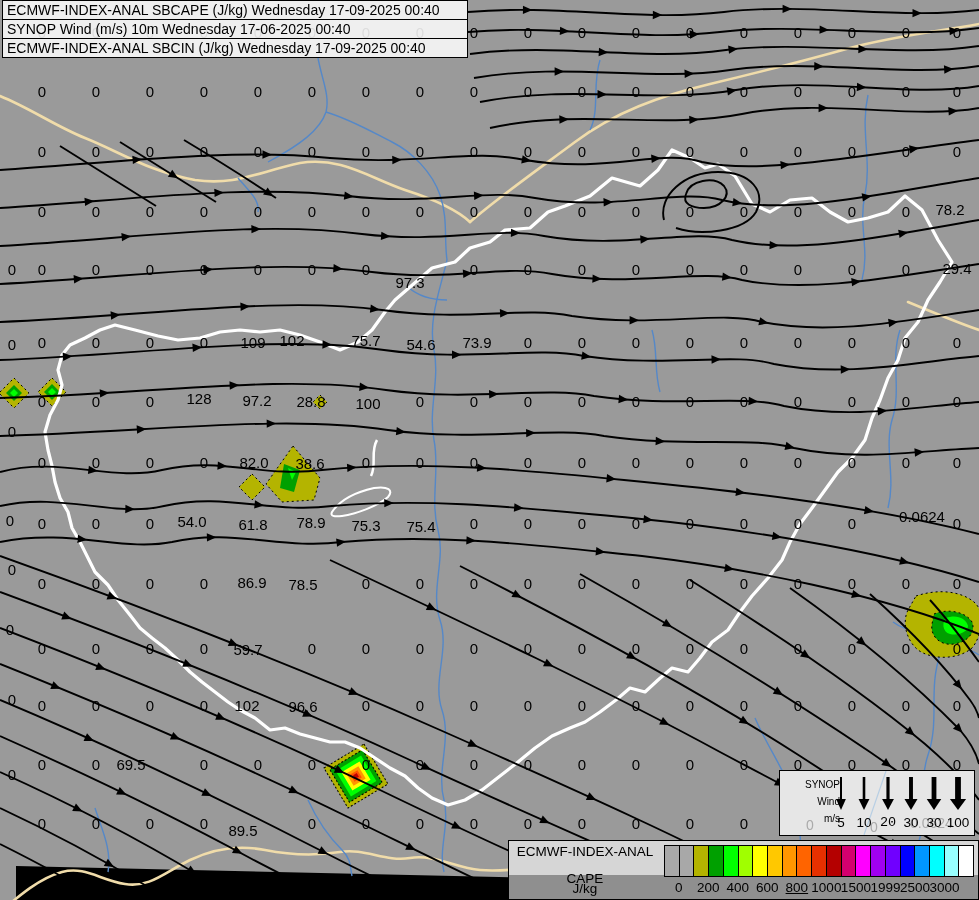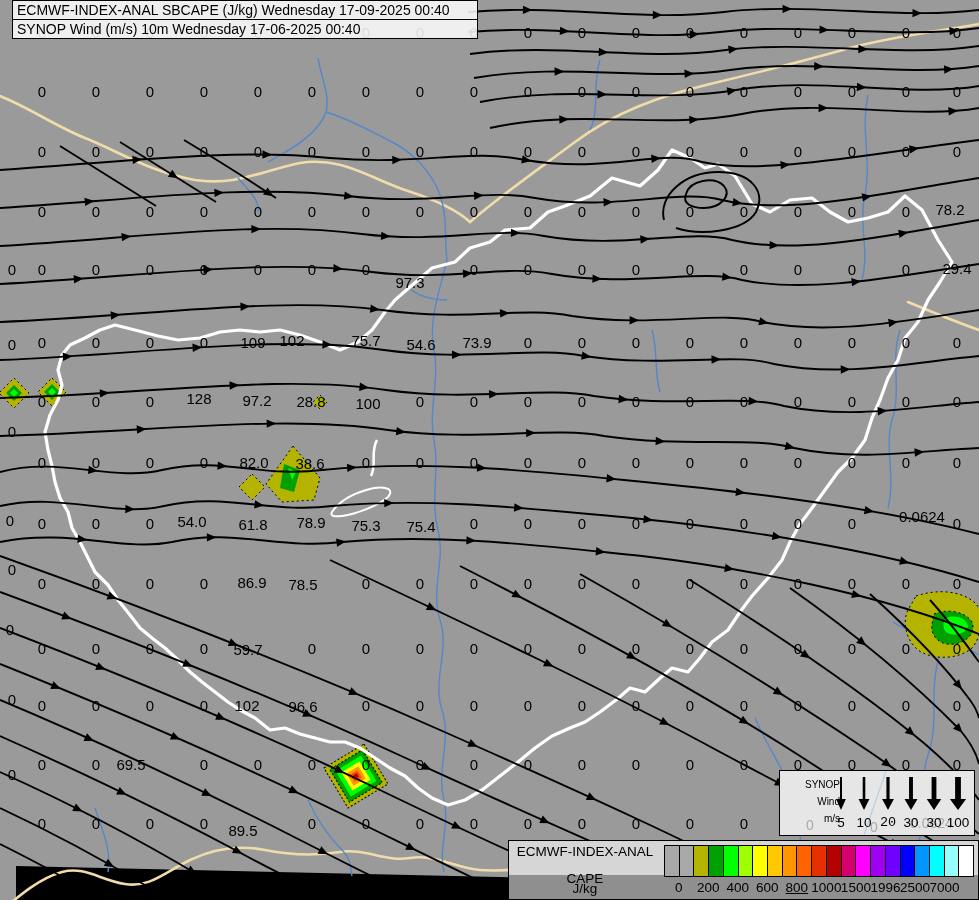--- a/index.html
+++ b/index.html
@@ -1,20 +1,20 @@
 <!DOCTYPE html>
 <html><head>
 <meta charset="utf-8">
 <style>
   html,body{margin:0;padding:0;background:#777;}
   #stage{position:relative;width:979px;height:900px;overflow:hidden;
          font-family:"Liberation Sans",sans-serif;background:#9a9a9a;}
   #mapsvg{position:absolute;left:0;top:0;}
   
-  #hdr{position:absolute;left:12px;top:0;width:493px;z-index:6;}
+  #hdr{position:absolute;left:2px;top:0;width:493px;z-index:6;}
   .hdr-row{box-sizing:border-box;width:466px;height:20px;line-height:18px;
            background:rgba(250,250,250,0.88);border:1px solid #000;margin-top:-1px;
            padding-left:4px;font-size:14px;color:#000;white-space:nowrap;overflow:hidden;}
   .hdr-row:first-child{margin-top:0;}
   
   #wleg{position:absolute;left:779px;top:770px;width:196px;height:66px;z-index:5;
         background:#e6e6e6;border:1px solid #000;box-sizing:border-box;}
   #wleg .ttl{position:absolute;left:4px;top:5px;width:56px;text-align:right;
              font-size:10px;line-height:17px;color:#000;}
   #wleg svg{position:absolute;left:0;top:0;}
@@ -532,20 +532,21 @@
         <text x="12" y="575">0</text>
         <text x="10" y="635">0</text>
         <text x="12" y="705">0</text>
         <text x="12" y="780">0</text>
       </g>
     </svg>
 
   <div id="hdr">
     <div class="hdr-row">ECMWF-INDEX-ANAL SBCAPE (J/kg) Wednesday 17-09-2025 00:40</div>
     <div class="hdr-row">SYNOP Wind (m/s) 10m Wednesday 17-06-2025 00:40</div>
+    <div class="hdr-row">ECMWF-INDEX-ANAL SBCIN (J/kg) Wednesday 17-09-2025 00:40</div>
   </div>
 
   <div id="wleg">
     <div class="ttl">
       <div>SYNOP</div>
       <div>Wind</div>
       <div>m/s</div>
     </div>
     <svg id="wlegsvg" width="194" height="64">
         <line x1="106" y1="0" x2="84" y2="64" stroke="#b8cfe4" stroke-width="1.2"></line>
@@ -600,18 +601,18 @@
         <div class="ccell" style="background: rgb(152, 255, 255);"></div>
         <div class="ccell" style="background: rgb(255, 255, 255);"></div>
       </div>
   <span class="ctick" style="left: 169.762px;">0</span>
       <span class="ctick" style="left: 199.286px;">200</span>
       <span class="ctick" style="left: 228.81px;">400</span>
       <span class="ctick" style="left: 258.333px;">600</span>
       <span class="ctick" style="left: 287.857px; text-decoration: underline;">800</span>
       <span class="ctick" style="left: 317.381px;">1000</span>
       <span class="ctick" style="left: 346.905px;">1500</span>
-      <span class="ctick" style="left: 376.429px;">1996</span>
+      <span class="ctick" style="left: 376.429px;">1999</span>
       <span class="ctick" style="left: 405.952px;">2500</span>
-      <span class="ctick" style="left: 435.476px;">7000</span>
+      <span class="ctick" style="left: 435.476px;">3000</span>
       <span class="ctick" style="left: 465px; transform: translateX(-85%); margin-left: 36px;">6000</span>
     </div>
 </div>
 
 </body></html>

